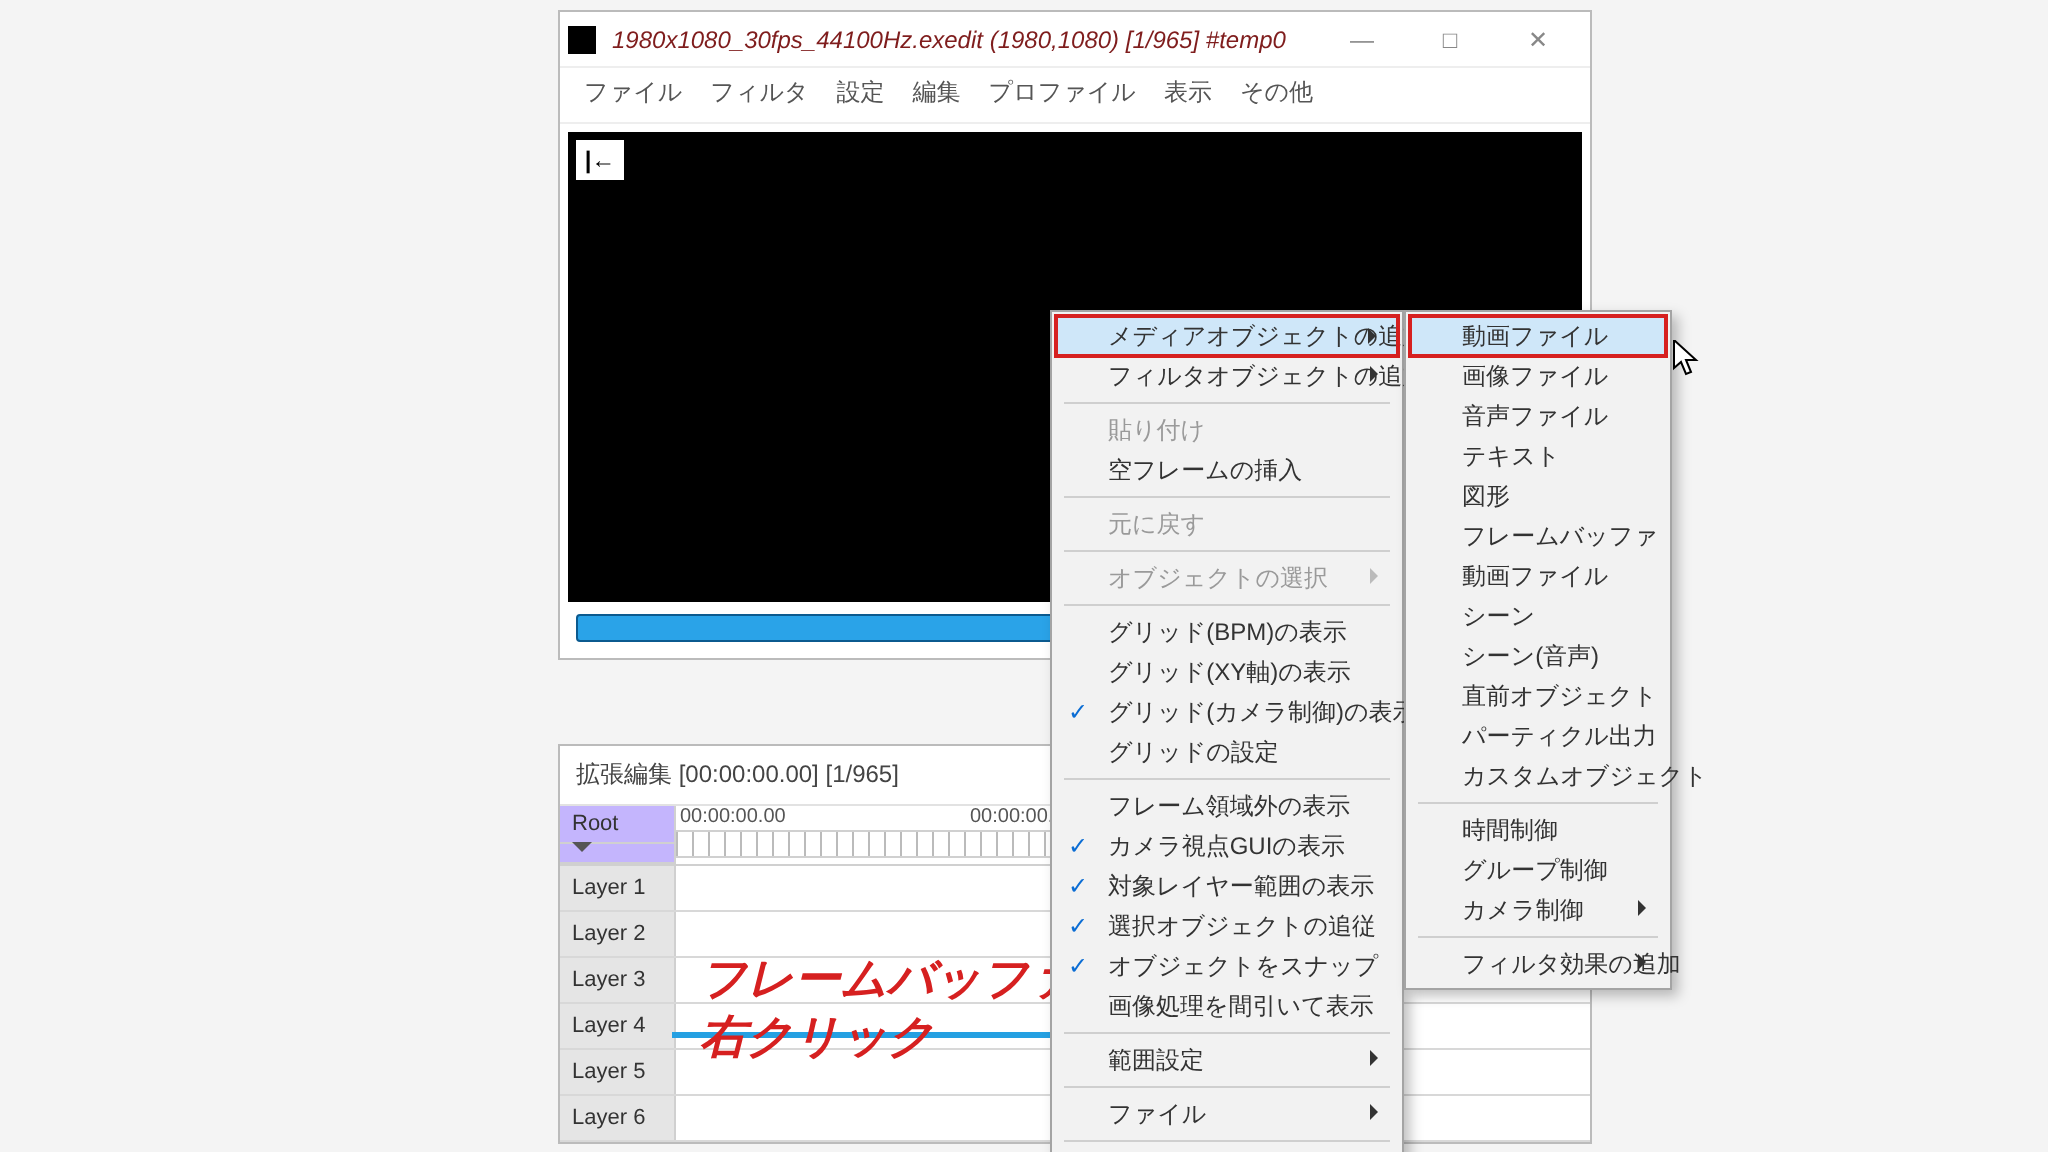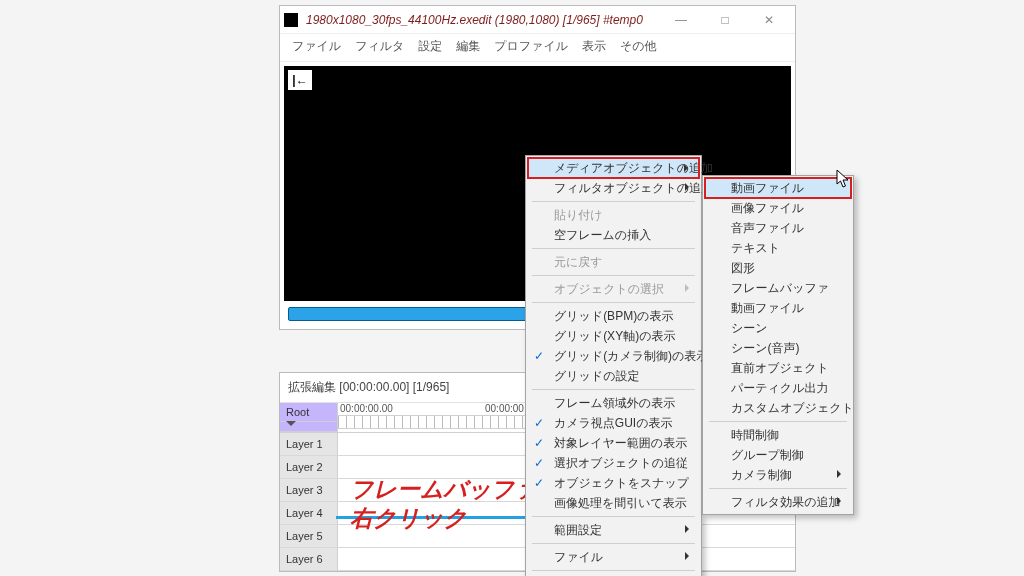--- a/index.html
+++ b/index.html
@@ -50,21 +50,21 @@
     .menu .row.disabled { color:#9a9a9a; }
     .menu .row .arrow { position:absolute; right:6px; top:5px; border:4px solid transparent; border-left-color:#333; }
     .menu .row .check { position:absolute; left:6px; top:3px; color:#0b6dd4; font-size:12px; }
     .menu .sep { height:1px; margin:3px 4px; background:#cfcfcf; }
     .menu .row.highlight { background:#cfe7f9; border:1px solid #4ba6e2; padding:0 17px 0 25px; height:20px; }
     .redbox { outline:2px solid #d62020; outline-offset:-1px; }
 
     .menu1 { left:525px; top:155px; width:177px; }
 
     
-    .menu2 { left:702px; top:155px; width:152px;margin-top:20px; }
+    .menu2 { left:702px; top:155px; width:134px; }
     .menu2 .row { padding-right:22px; }
 
     .cursor-img { position:absolute; left:836px; top:170px; width:14px; height:20px; }
     .cursor-img svg { display:block; }
   </style>
 </head>
 <body>
 
 <div class="window">
   <div class="titlebar">

